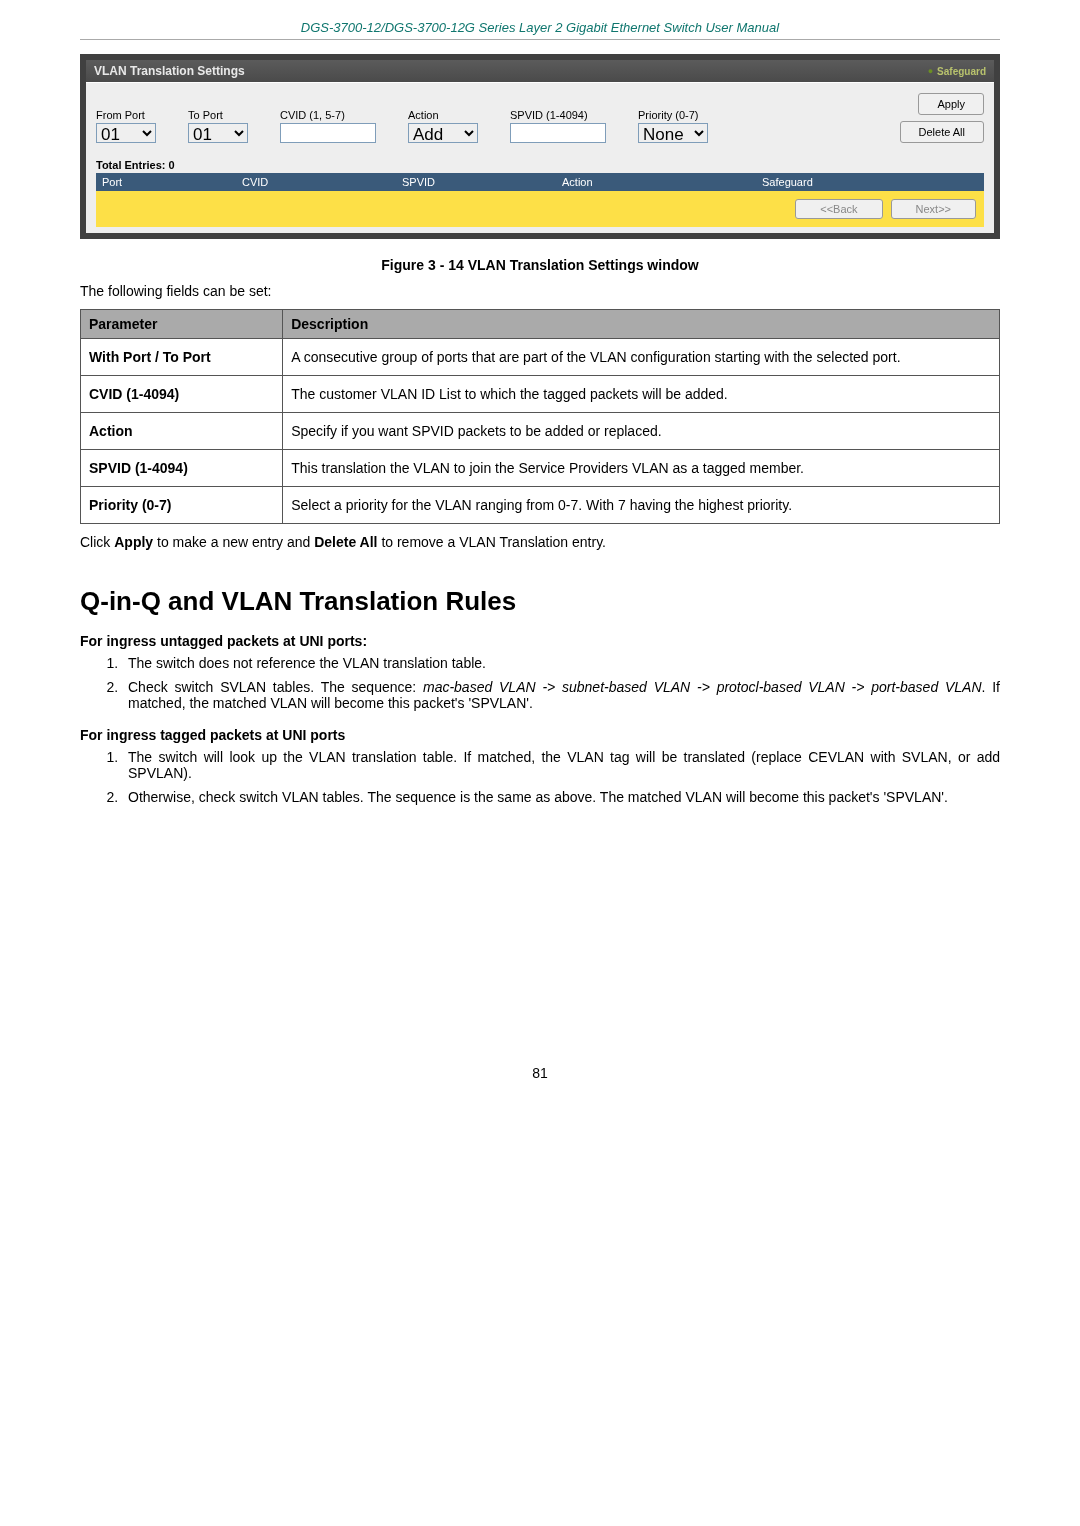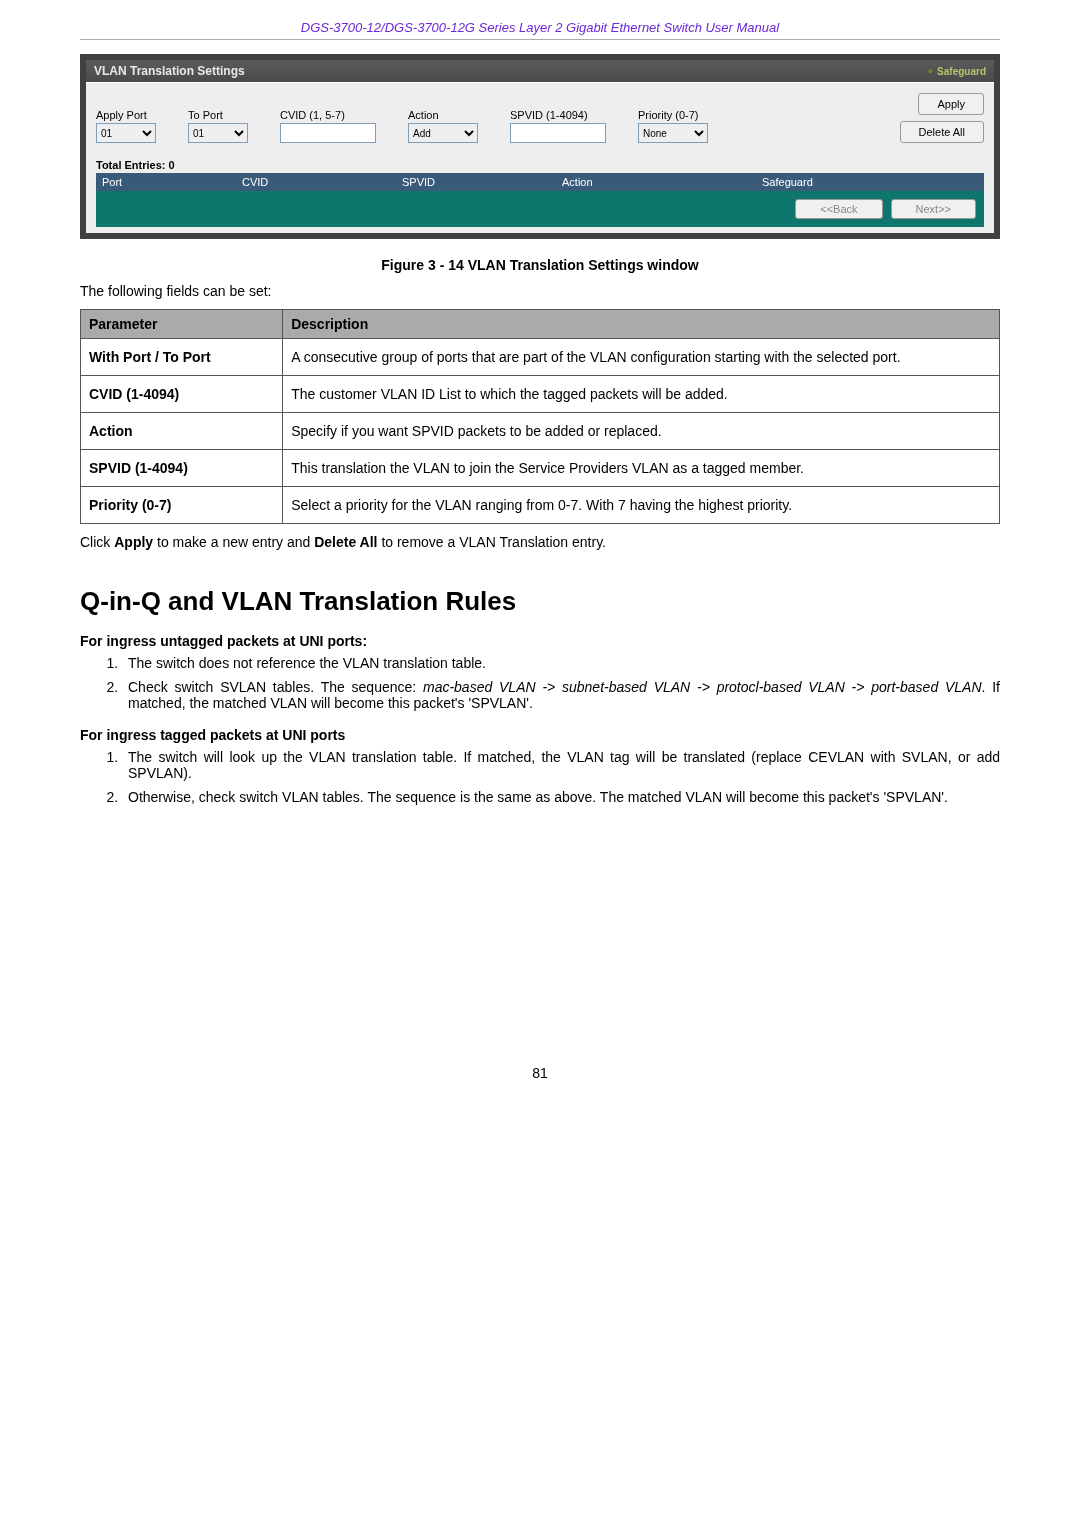--- a/index.html
+++ b/index.html
@@ -10,21 +10,21 @@
   }
   .page {
     width: 1000px;
     margin: 0 auto;
     padding: 20px 40px;
     box-sizing: border-box;
   }
   .header-line {
     font-style: italic;
     font-size: 13px;
-    color: #6d28d9;
+    color: #0f766e;
     text-align: center;
     margin-bottom: 4px;
   }
   .header-rule {
     border: none;
     border-top: 1px solid #aaa;
     margin: 0 0 14px 0;
   }
 
   
@@ -68,21 +68,21 @@
   .form-col {
     display: flex;
     flex-direction: column;
     gap: 2px;
   }
   .form-label {
     font-size: 11px;
   }
   .srow-select {
     height: 20px;
-    font-size: 10px;
+    font-size: 17px;
     width: 60px;
     border: 1px solid #7f9db9;
   }
   .srow-input {
     height: 16px;
     font-size: 11px;
     width: 90px;
     border: 1px solid #7f9db9;
   }
   .btn {
@@ -116,21 +116,21 @@
     font-size: 11px;
   }
   .result-header > div {
     padding: 3px 6px;
   }
   .nav-row {
     display: flex;
     justify-content: flex-end;
     gap: 8px;
     padding: 8px;
-    background: #0f766e;
+    background: #fde047;
   }
   .nav-btn {
     height: 20px;
     font-size: 11px;
     padding: 0 24px;
     border: 1px solid #999;
     background: #f0f0f0;
     color: #888;
     border-radius: 3px;
     white-space: nowrap;
@@ -204,21 +204,21 @@
   <hr class="header-rule">
 
   <div class="panel-outer">
     <div class="panel-title">
       <span>VLAN Translation Settings</span>
       <span class="safeguard">Safeguard</span>
     </div>
     <div class="panel-body">
       <div class="form-row">
         <div class="form-col">
-          <span class="form-label">Apply Port</span>
+          <span class="form-label">From Port</span>
           <select class="srow-select">
             <option>01</option>
           </select>
         </div>
         <div class="form-col">
           <span class="form-label">To Port</span>
           <select class="srow-select">
             <option>01</option>
           </select>
         </div>

